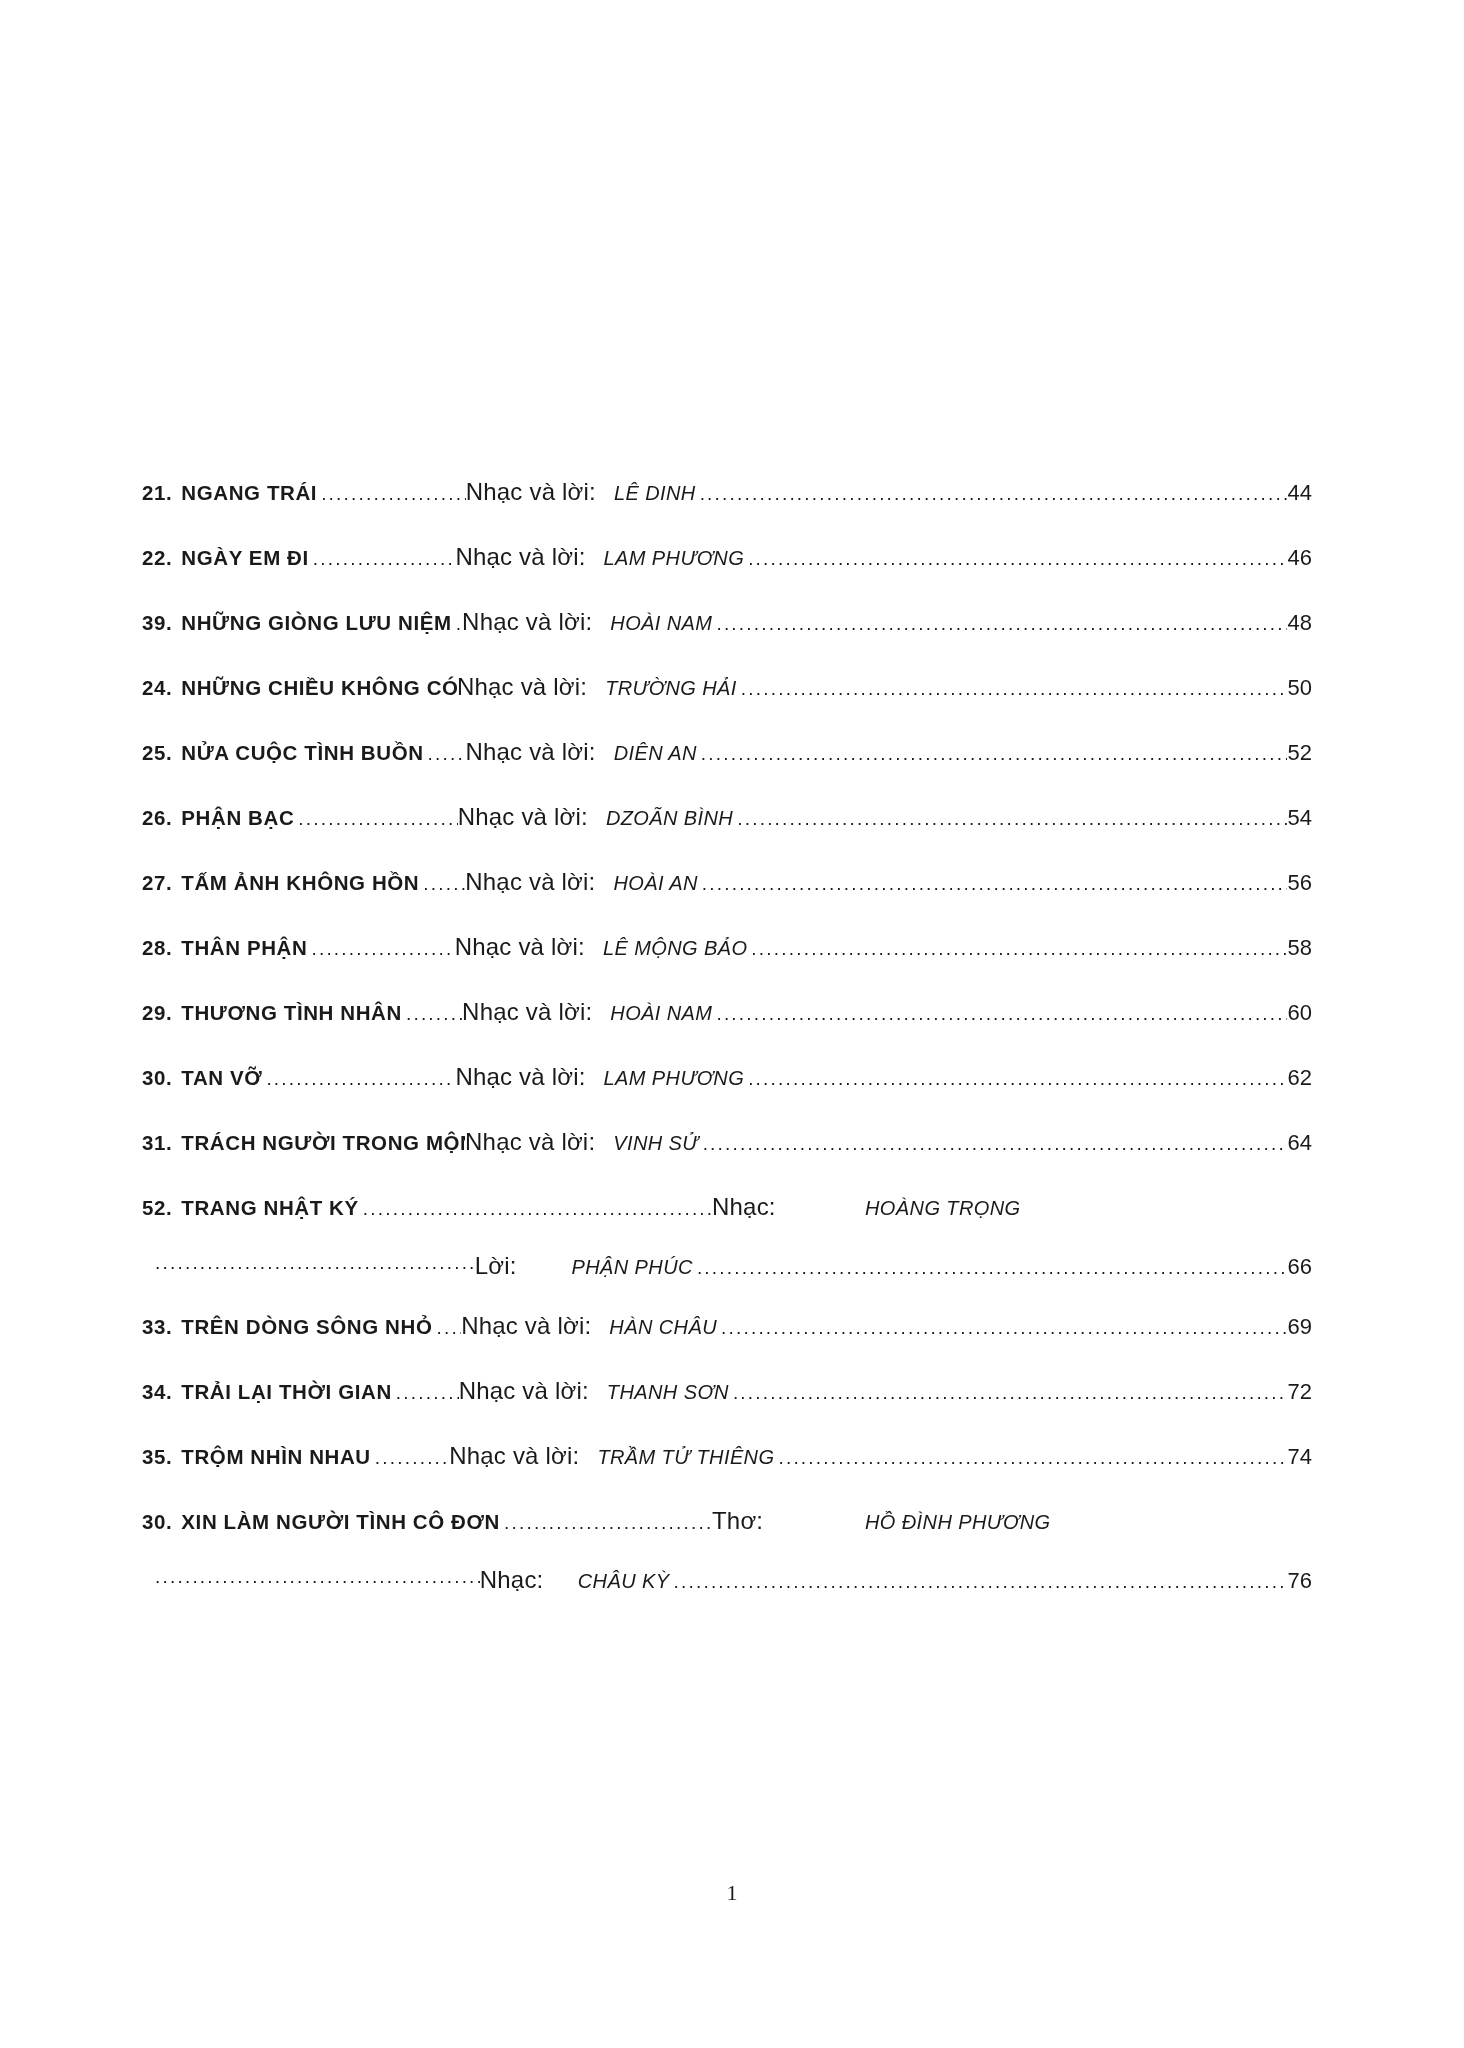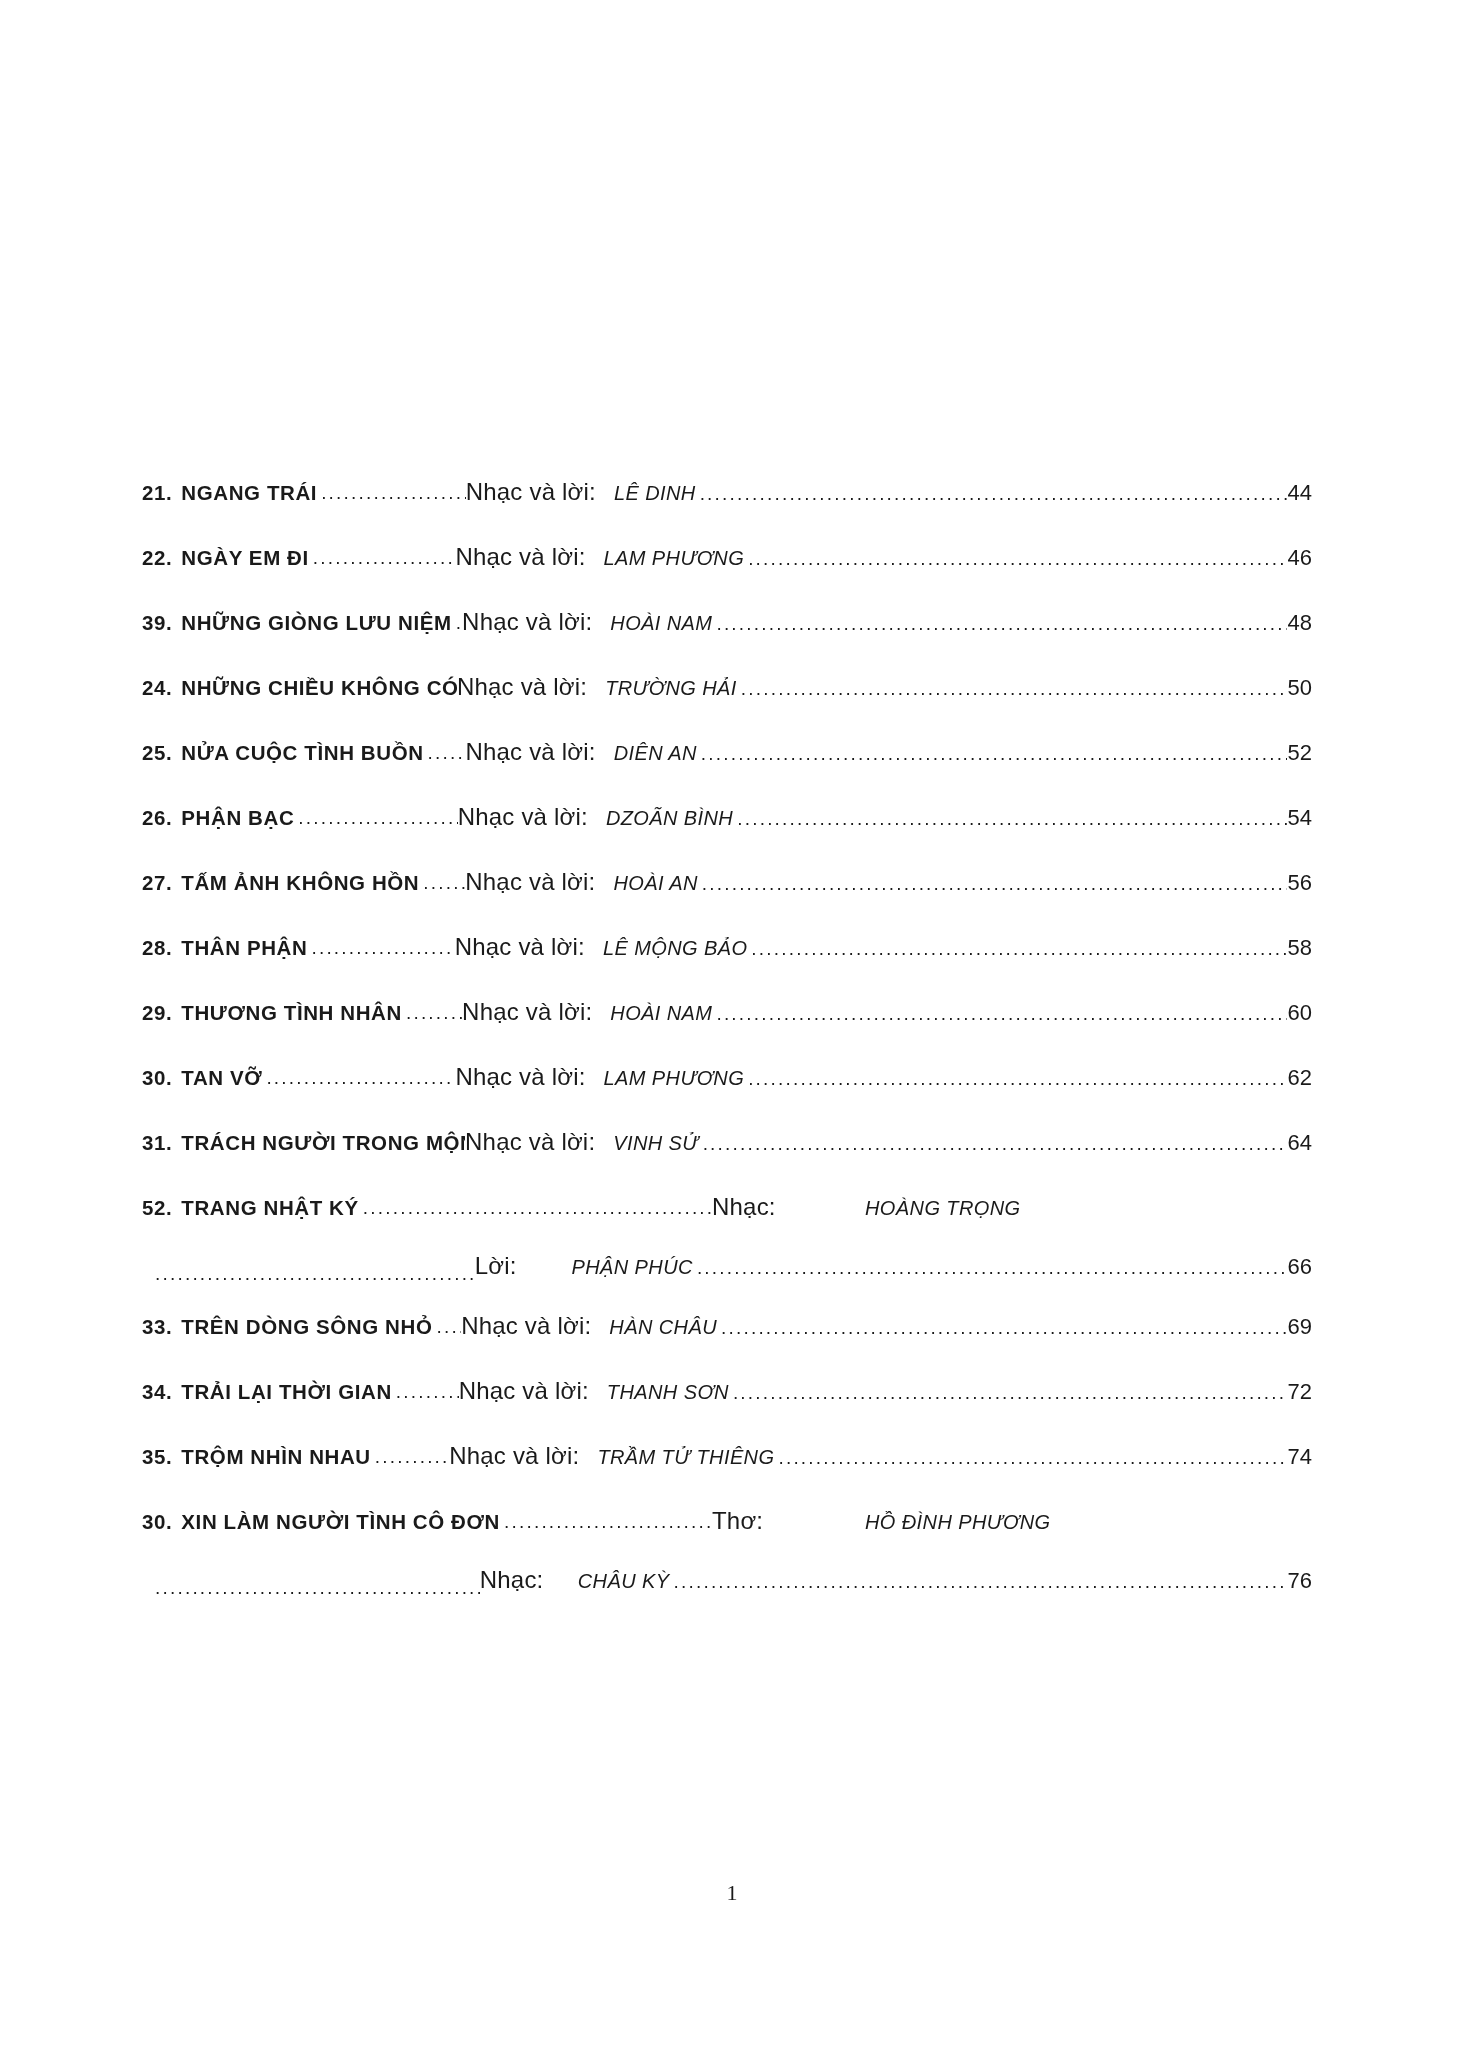--- a/index.html
+++ b/index.html
@@ -37,21 +37,21 @@
     align-items: baseline;
     width: 1170px;
     margin-bottom: 0px;
     height: 65px;
   }
 
   
   .c-title {
     width: 570px;
     display: flex;
-    align-items: center;
+    align-items: flex-end;
     font-weight: bold;
     font-size: 20.5px;
     letter-spacing: 0.6px;
     white-space: nowrap;
     overflow: hidden;
   }
   .c-title .num {
     margin-right: 9px;
   }
   .c-title .txt {

